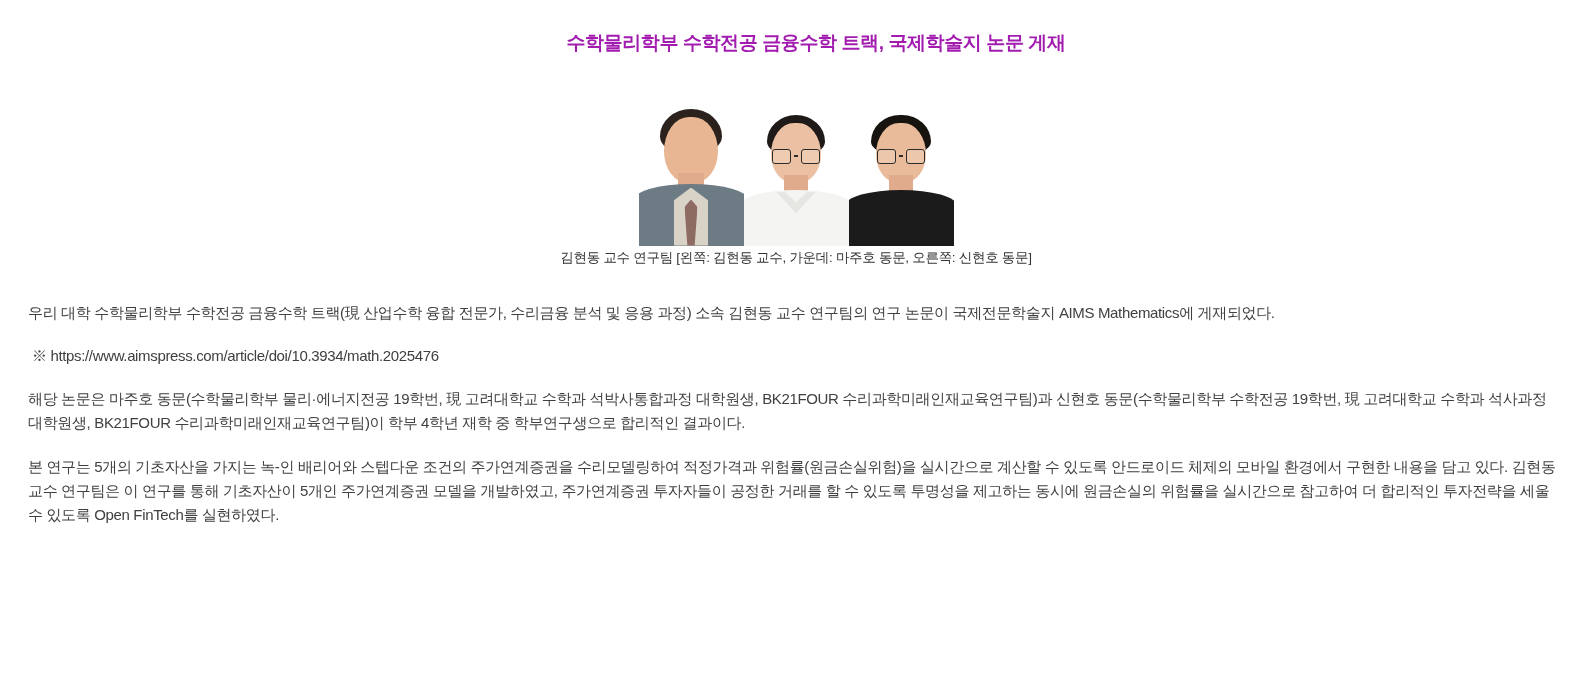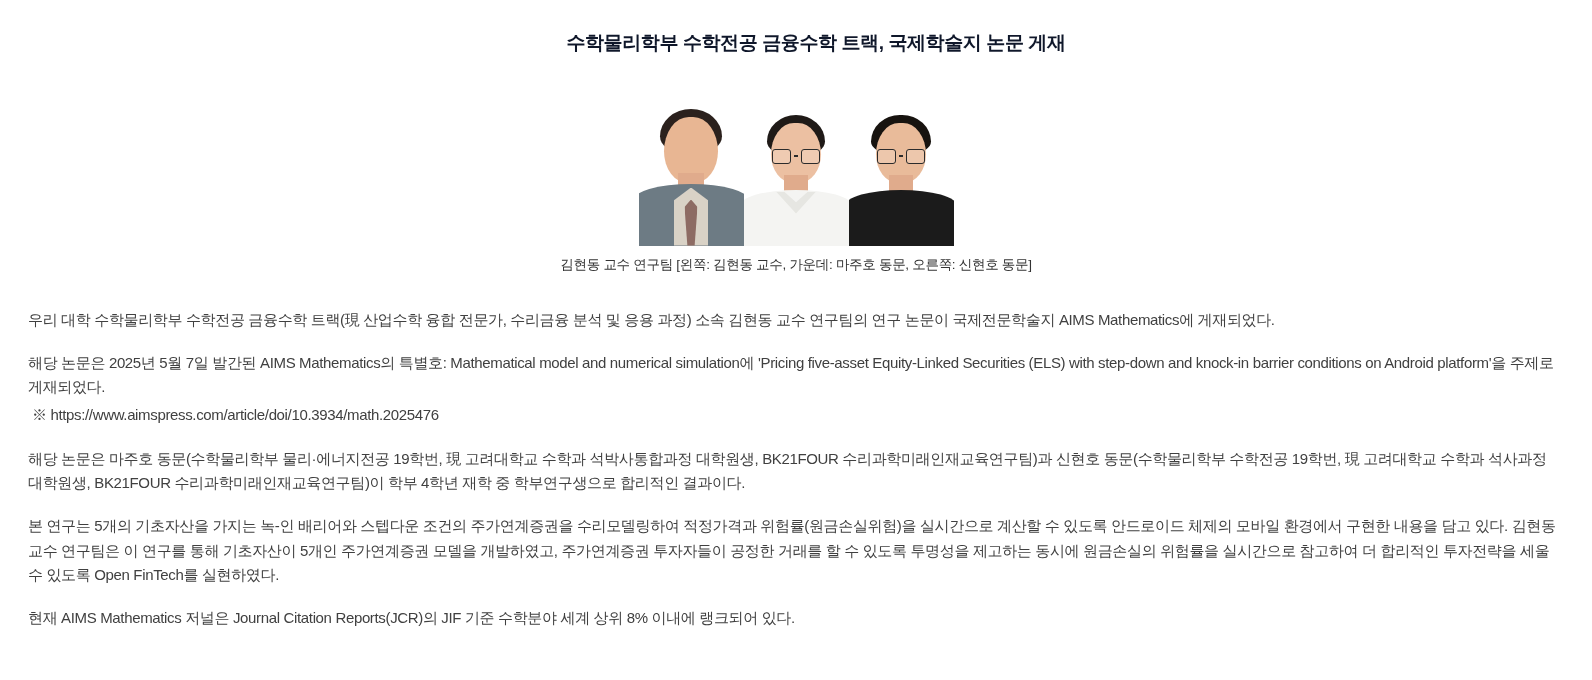--- a/index.html
+++ b/index.html
@@ -124,21 +124,21 @@
   .p2 .glasses { top: 48px; }
 
   
   .p3 .hair { top: 14px; width: 60px; height: 38px; border-radius: 48% 48% 30% 30% / 70% 70% 30% 30%; background: #17130f; }
   .p3 .head { top: 22px; width: 50px; height: 60px; background: #e9bb9a; }
   .p3 .neck { top: 74px; width: 24px; height: 18px; }
   .p3 .body { width: 112px; height: 56px; background: #1b1b1b; }
   .p3 .glasses { top: 48px; }
 
   .figure-caption {
-    margin-top: 10px;
+    margin-top: 3px;
     font-size: 13.5px;
     color: #333333;
     letter-spacing: -0.3px;
     text-align: center;
   }
 
   .body-copy {
     margin: 34px 28px 0 28px;
     font-size: 15px;
     line-height: 1.62;
@@ -154,21 +154,21 @@
   .body-copy p.note {
     margin: 0 0 19px 0;
     padding-left: 4px;
   }
 </style>
 </head>
 <body>
 
 <div class="page">
 
-  <h1 class="article-title" style="color: #0f172a; padding-left: 40px;">수학물리학부 수학전공 금융수학 트랙, 국제학술지 논문 게재</h1>
+  <h1 class="article-title" style="color: #a21caf; padding-left: 40px;">수학물리학부 수학전공 금융수학 트랙, 국제학술지 논문 게재</h1>
 
   <div class="figure-block">
     <div class="photo-row">
 
       <div class="portrait p1">
         <div class="hair"></div>
         <div class="head"></div>
         <div class="neck"></div>
         <div class="body"></div>
         <div class="shirt"></div>
@@ -200,20 +200,18 @@
         <div class="body"></div>
       </div>
 
     </div>
 
     <div class="figure-caption">김현동 교수 연구팀 [왼쪽: 김현동 교수, 가운데: 마주호 동문, 오른쪽: 신현호 동문]</div>
   </div>
 
   <div class="body-copy">
     <p>우리 대학 수학물리학부 수학전공 금융수학 트랙(現 산업수학 융합 전문가, 수리금융 분석 및 응용 과정) 소속 김현동 교수 연구팀의 연구 논문이 국제전문학술지 AIMS Mathematics에 게재되었다.</p>
-    <p class="tight">해당 논문은 2025년 5월 7일 발간된 AIMS Mathematics의 특별호: Mathematical model and numerical simulation에 'Pricing five-asset Equity-Linked Securities (ELS) with step-down and knock-in barrier conditions on Android platform'을 주제로 게재되었다.</p>
     <p class="note">※ https://www.aimspress.com/article/doi/10.3934/math.2025476</p>
     <p>해당 논문은 마주호 동문(수학물리학부 물리·에너지전공 19학번, 現 고려대학교 수학과 석박사통합과정 대학원생, BK21FOUR 수리과학미래인재교육연구팀)과 신현호 동문(수학물리학부 수학전공 19학번, 現 고려대학교 수학과 석사과정 대학원생, BK21FOUR 수리과학미래인재교육연구팀)이 학부 4학년 재학 중 학부연구생으로 합리적인 결과이다.</p>
     <p>본 연구는 5개의 기초자산을 가지는 녹-인 배리어와 스텝다운 조건의 주가연계증권을 수리모델링하여 적정가격과 위험률(원금손실위험)을 실시간으로 계산할 수 있도록 안드로이드 체제의 모바일 환경에서 구현한 내용을 담고 있다. 김현동 교수 연구팀은 이 연구를 통해 기초자산이 5개인 주가연계증권 모델을 개발하였고, 주가연계증권 투자자들이 공정한 거래를 할 수 있도록 투명성을 제고하는 동시에 원금손실의 위험률을 실시간으로 참고하여 더 합리적인 투자전략을 세울 수 있도록 Open FinTech를 실현하였다.</p>
-    <p>현재 AIMS Mathematics 저널은 Journal Citation Reports(JCR)의 JIF 기준 수학분야 세계 상위 8% 이내에 랭크되어 있다.</p>
   </div>
 
 </div>
 
 </body></html>

